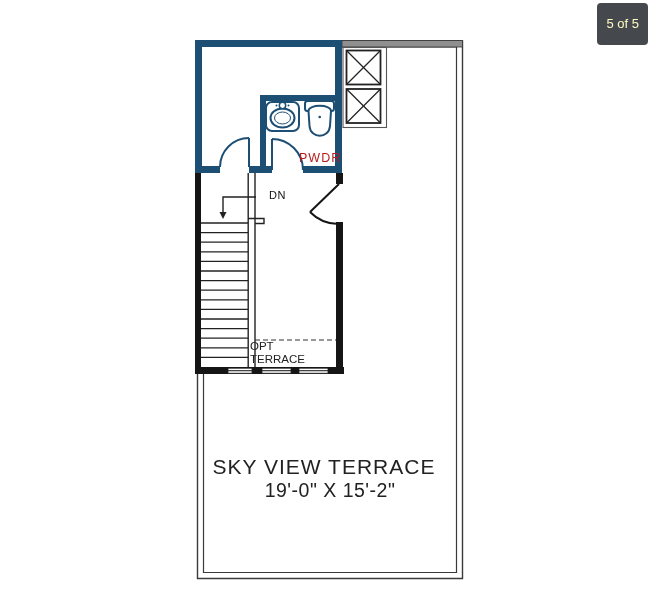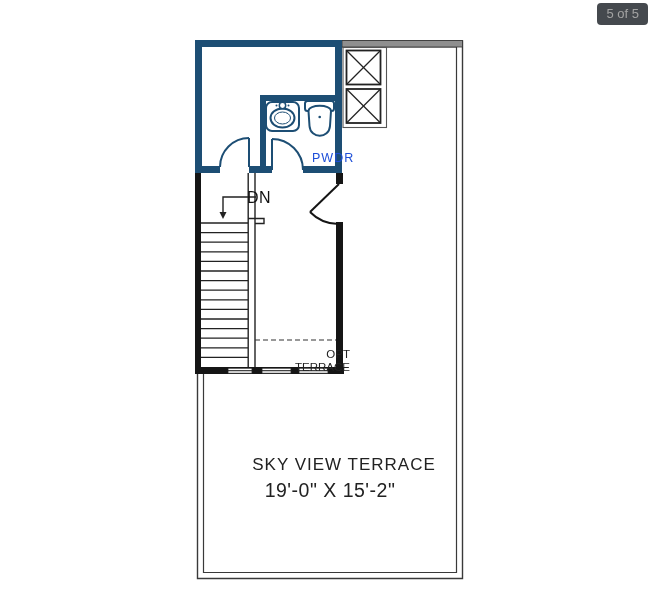--- a/index.html
+++ b/index.html
@@ -1,27 +1,27 @@
 <!DOCTYPE html>
 <html><head>
 <meta charset="utf-8">
 <style>
   html,body{margin:0;padding:0;background:#ffffff;}
   body{font-family:"Liberation Sans", sans-serif;}
   .stage{position:relative;width:650px;height:601px;background:#fff;overflow:hidden;}
   .plan-svg{position:absolute;left:0;top:0;}
   .lbl{position:absolute;white-space:nowrap;color:#222;}
   .lbl-mechanical{left:217px;top:61px;font-size:14px;letter-spacing:1.5px;color:#2c3e50;}
-  .lbl-pwdr{left:312px;top:151px;font-size:12.5px;letter-spacing:1px;color:#1d4ed8;}
-  .lbl-dn{left:247px;top:189px;font-size:16px;letter-spacing:0.5px;color:#111;}
-  .lbl-cabinet{left:250px;top:340px;width:100px;text-align:right;font-size:11.5px;line-height:12.5px;color:#222;white-space:normal;margin-top:8px;}
-  .lbl-terrace-name{left:344px;top:455px;transform:translateX(-50%);font-size:17px;letter-spacing:1px;color:#222;}
+  .lbl-pwdr{left:299px;top:151px;font-size:12.5px;letter-spacing:1px;color:#b91c1c;}
+  .lbl-dn{left:269px;top:189px;font-size:11px;letter-spacing:0.5px;color:#111;}
+  .lbl-cabinet{left:250px;top:340px;width:100px;text-align:left;font-size:11.5px;line-height:12.5px;color:#222;white-space:normal;}
+  .lbl-terrace-name{left:324px;top:455px;transform:translateX(-50%);font-size:21px;letter-spacing:1px;color:#222;}
   .lbl-terrace-dims{left:330px;top:479px;transform:translateX(-50%);font-size:19.5px;letter-spacing:0.5px;color:#222;}
-  .page-badge{position:absolute;top:3px;right:2px;background:#45494e;color:#a3a3a3;
-    font-size:13px;padding:3px 9px;border-radius:4px;line-height:16px;}
+  .page-badge{position:absolute;top:3px;right:2px;background:#45494e;color:#fef9c3;
+    font-size:13px;padding:13px 9px;border-radius:4px;line-height:16px;}
 </style>
 </head>
 <body>
 
 <div class="stage">
 
   <svg class="plan-svg" width="650" height="601" viewBox="0 0 650 601">
 
     <g>
       <path d="M197.5,374 V578.5 H462.5 V41 H342" fill="none" stroke="#3a3a3a" stroke-width="1.4"></path>

